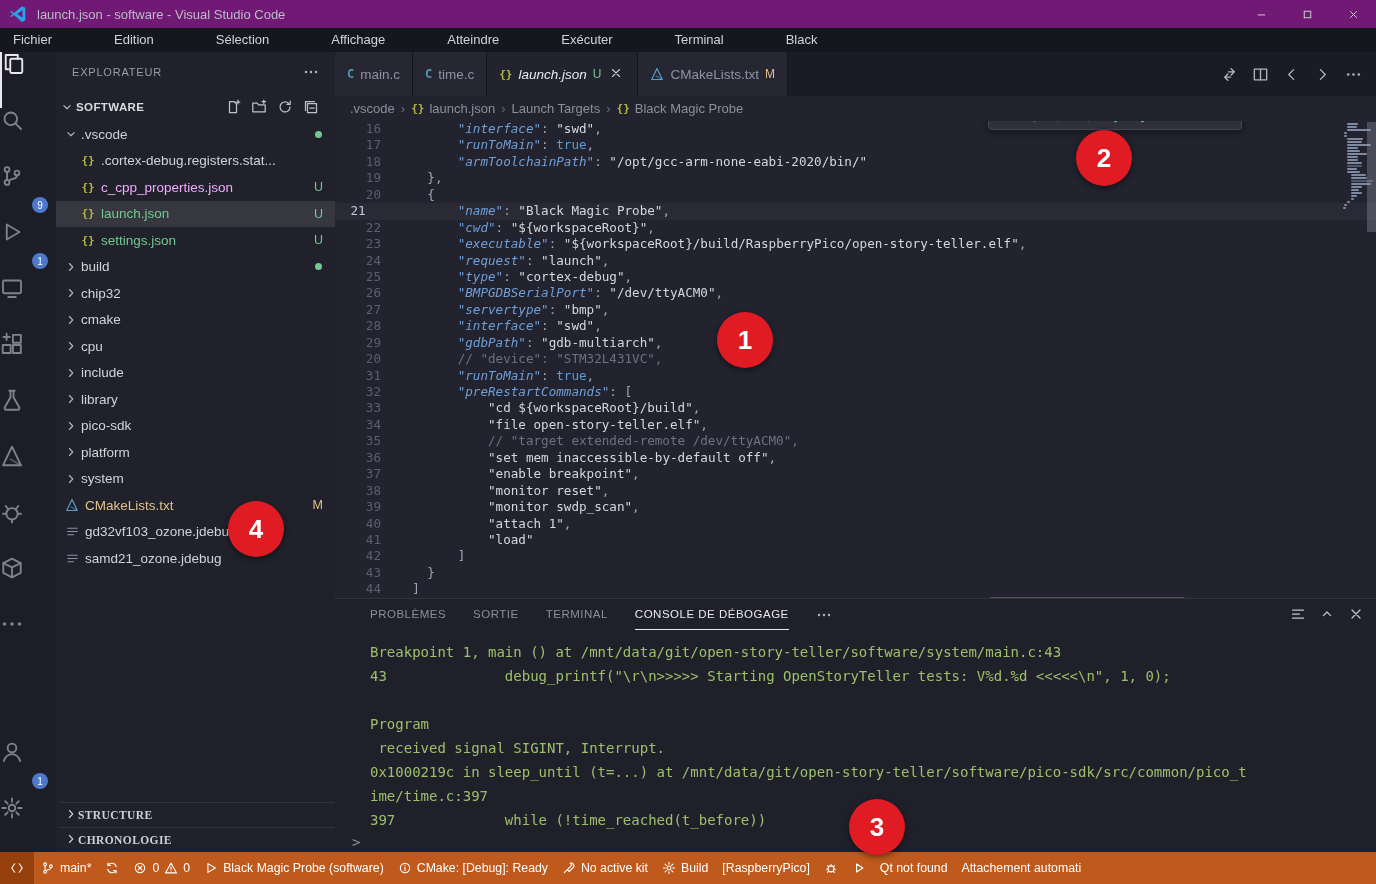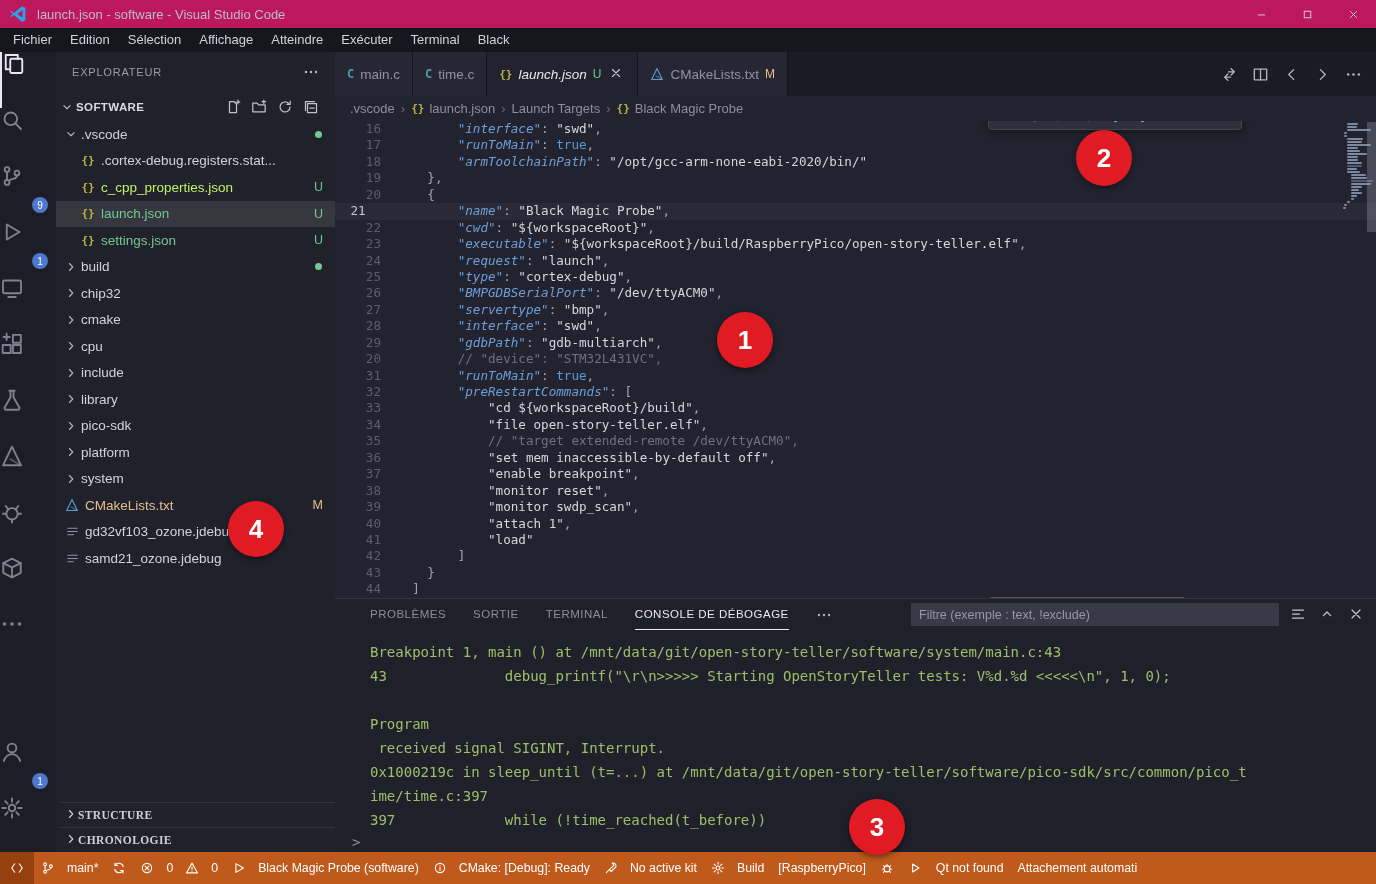--- a/index.html
+++ b/index.html
@@ -2,30 +2,30 @@
 <html><head>
 <meta charset="utf-8">
 <style>
   * { box-sizing: border-box; margin: 0; padding: 0; }
   html,body { width:1376px; height:884px; overflow:hidden; background:#0d0d15;
     font-family:"Liberation Sans", sans-serif; }
   #app { position:relative; width:1376px; height:884px; }
 
   
   .titlebar { position:absolute; top:0; left:0; width:1376px; height:28px;
-    background:#be185d; color:#c9c9d1; display:flex; align-items:center; font-size:13px; }
+    background:#701a75; color:#c9c9d1; display:flex; align-items:center; font-size:13px; }
   .logo { width:18px; height:18px; margin:0 10px 0 9px; display:inline-flex; }
   .wtitle { color:#bcbcc6; }
   .wcontrols { margin-left:auto; display:flex; height:100%; }
   .wc { width:46px; height:100%; display:flex; align-items:center; justify-content:center; color:#cfcfd6; }
   .wc svg { width:13px; height:13px; }
 
   
   .menubar { position:absolute; top:28px; left:0; width:1376px; height:24px;
-    background:#16161f; display:flex; align-items:center; padding-left:4px; }
+    background:#16161f; display:flex; align-items:center; padding-left:4px;gap:44px; }
   .menu-item { color:#d2d2da; font-size:13px; padding:0 9px; line-height:24px; }
 
   
   .activitybar { position:absolute; top:52px; left:0; width:56px; height:800px;
     background:#1d1d28; display:flex; flex-direction:column; }
   .ab-item { position:relative; width:56px; height:56px; display:flex; align-items:center;
     justify-content:center; color:#80818e; }
   .ab-item.active { color:#e8e8ee; border-left:2px solid #e8e8ee; }
   .ab-item svg { width:24px; height:24px; }
   .ab-badge { position:absolute; right:8px; bottom:7px; min-width:16px; height:16px;
@@ -129,21 +129,21 @@
   .panel-icons span { width:16px; height:16px; }
   .panel-icons svg { width:16px; height:16px; }
   .console { padding:10px 0 0 35px; font-family:"DejaVu Sans Mono", monospace;
     font-size:14px; line-height:24px; color:#9cc069; white-space:pre; }
   .console-prompt { padding-left:17px; font-family:"DejaVu Sans Mono", monospace;
     font-size:14px; color:#8a93a4; line-height:20px; }
 
   
   .statusbar { position:absolute; top:852px; left:0; width:1376px; height:32px;
     display:flex; align-items:center; color:#fff; font-size:12.3px; overflow:hidden; }
-  .sb-item { display:flex; align-items:center; gap:12px; padding:0 7px; height:100%; white-space:nowrap; }
+  .sb-item { display:flex; align-items:center; gap:5px; padding:0 7px; height:100%; white-space:nowrap; }
   .sb-item svg { width:14px; height:14px; }
   .sb-item.accent { padding:0 10px; }
 
   
   .annotation { position:absolute; width:56px; height:56px; border-radius:50%;
     color:#fff; display:flex; align-items:center; justify-content:center;
     font-size:26px; font-weight:700; z-index:60; box-shadow:0 2px 6px rgba(0,0,0,0.5); }
 </style>
 </head>
 <body>
@@ -344,21 +344,21 @@
           <span class="row-dot"></span>
         </div>
         <div class="tree-row">
           <span style="width:24px;flex:none"></span>
           <span class="tree-ico json-ico">{}</span>
           <span class="tree-label">.cortex-debug.registers.stat...</span>
         </div>
         <div class="tree-row">
           <span style="width:24px;flex:none"></span>
           <span class="tree-ico json-ico">{}</span>
-          <span class="tree-label" style="color:#bef264">c_cpp_properties.json</span>
+          <span class="tree-label" style="color:#f0abfc">c_cpp_properties.json</span>
           <span class="row-badge git-u">U</span>
         </div>
         <div class="tree-row selected">
           <span style="width:24px;flex:none"></span>
           <span class="tree-ico json-ico">{}</span>
           <span class="tree-label" style="color:#73c991">launch.json</span>
           <span class="row-badge git-u">U</span>
         </div>
         <div class="tree-row">
           <span style="width:24px;flex:none"></span>
@@ -679,21 +679,20 @@
           <span class="panel-tab">PROBLÈMES</span>
           <span class="panel-tab">SORTIE</span>
           <span class="panel-tab">TERMINAL</span>
           <span class="panel-tab active">CONSOLE DE DÉBOGAGE</span>
         </div>
       <span class="panel-more" id="panelmore"><svg viewBox="0 0 16 16" fill="none" stroke="currentColor" stroke-width="1.25" stroke-linecap="round" stroke-linejoin="round">
             <circle cx="3" cy="8" r="1.2" fill="currentColor" stroke="none"></circle>
             <circle cx="8" cy="8" r="1.2" fill="currentColor" stroke="none"></circle>
             <circle cx="13" cy="8" r="1.2" fill="currentColor" stroke="none"></circle>
           </svg></span>
-      <input class="filter" placeholder="Filtre (exemple : text, !exclude)" style="">
       <div class="panel-icons" id="panelicons">
           <span><svg viewBox="0 0 16 16" fill="none" stroke="currentColor" stroke-width="1.25" stroke-linecap="round" stroke-linejoin="round">
               <path d="M2.5 4h11M2.5 8h7M2.5 12h11"></path>
             </svg></span>
           <span><svg viewBox="0 0 16 16" fill="none" stroke="currentColor" stroke-width="1.25" stroke-linecap="round" stroke-linejoin="round">
               <path d="M4.4 9.6L8 6l3.6 3.6"></path>
             </svg></span>
           <span><svg viewBox="0 0 16 16" fill="none" stroke="currentColor" stroke-width="1.25" stroke-linecap="round" stroke-linejoin="round">
               <path d="M4 4l8 8M12 4l-8 8"></path>
             </svg></span>

